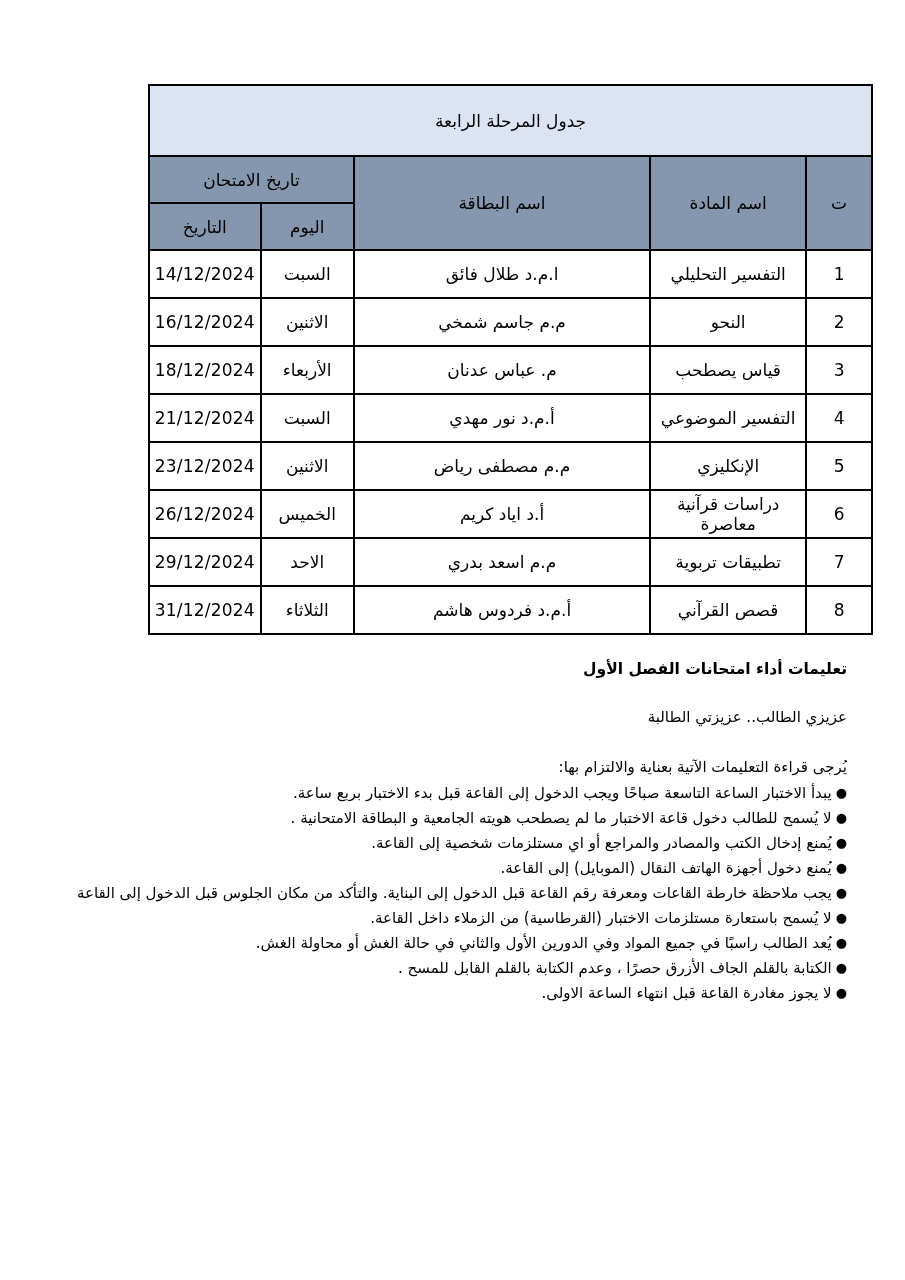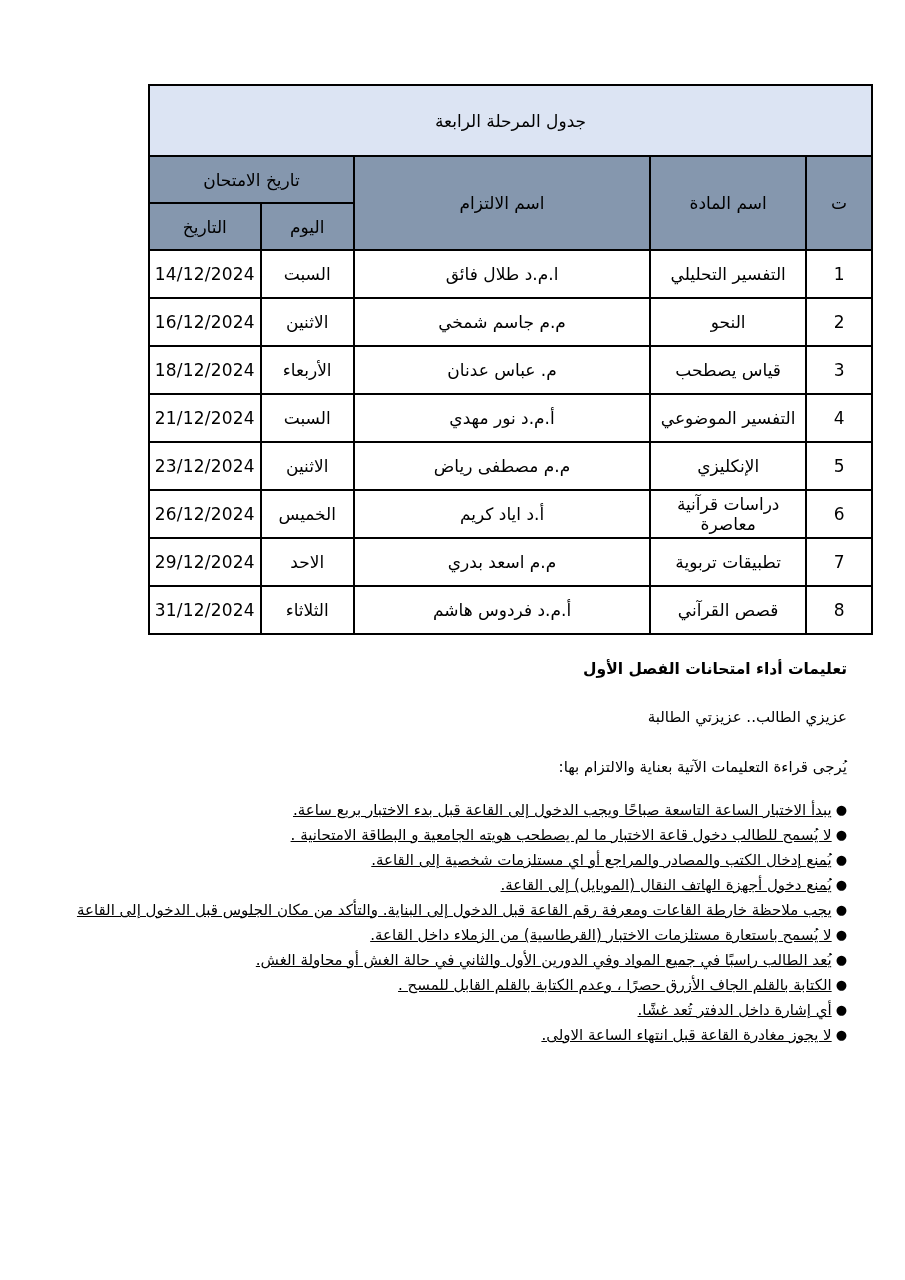--- a/index.html
+++ b/index.html
@@ -67,22 +67,21 @@
     font-weight:bold;
     font-size:15.5px;
     margin-bottom:16px;
   }
   .instructions .ins-line{
     line-height:22px;
     margin-top:28px;
   }
   .ins-bullets{
     list-style:none;
-    margin-top:20px;
-    text-decoration:underline;
+    margin-top:3px;
   }
   .ins-bullets li{
     line-height:25px;
     white-space:nowrap;
   }
   .bullet-glyph{
     font-size:13px;
     margin-left:4px;
     display:inline-block;
     transform:translateY(-1px);
@@ -100,21 +99,21 @@
       <col style="width:88px">
       <col style="width:105px">
     </colgroup>
     <tbody>
       <tr>
         <td class="title-cell" colspan="5">جدول المرحلة الرابعة</td>
       </tr>
       <tr class="hdr-row-top">
         <td class="hdr" rowspan="2">ت</td>
         <td class="hdr" rowspan="2">اسم المادة</td>
-        <td class="hdr" rowspan="2">اسم الالتزام</td>
+        <td class="hdr" rowspan="2">اسم البطاقة</td>
         <td class="hdr" colspan="2">تاريخ الامتحان</td>
       </tr>
       <tr class="hdr-row-sub">
         <td class="hdr">اليوم</td>
         <td class="hdr">التاريخ</td>
       </tr>
 
       <tr class="data-row">
         <td class="num-cell">1</td>
         <td>التفسير التحليلي</td>
@@ -181,16 +180,15 @@
   <div class="ins-line">يُرجى قراءة التعليمات الآتية بعناية والالتزام بها:</div>
   <ul class="ins-bullets">
     <li><span class="bullet-glyph">●</span><span>يبدأ الاختبار الساعة التاسعة صباحًا ويجب الدخول إلى القاعة قبل بدء الاختبار بربع ساعة.</span></li>
     <li><span class="bullet-glyph">●</span><span>لا يُسمح للطالب دخول قاعة الاختبار ما لم يصطحب هويته الجامعية و البطاقة الامتحانية .</span></li>
     <li><span class="bullet-glyph">●</span><span>يُمنع إدخال الكتب والمصادر والمراجع أو اي مستلزمات شخصية إلى القاعة.</span></li>
     <li><span class="bullet-glyph">●</span><span>يُمنع دخول أجهزة الهاتف النقال (الموبايل) إلى القاعة.</span></li>
     <li><span class="bullet-glyph">●</span><span>يجب ملاحظة خارطة القاعات ومعرفة رقم القاعة قبل الدخول إلى البناية. والتأكد من مكان الجلوس قبل الدخول إلى القاعة</span></li>
     <li><span class="bullet-glyph">●</span><span>لا يُسمح باستعارة مستلزمات الاختبار (القرطاسية) من الزملاء داخل القاعة.</span></li>
     <li><span class="bullet-glyph">●</span><span>يُعد الطالب راسبًا في جميع المواد وفي الدورين الأول والثاني في حالة الغش أو محاولة الغش.</span></li>
     <li><span class="bullet-glyph">●</span><span>الكتابة بالقلم الجاف الأزرق حصرًا ، وعدم الكتابة بالقلم القابل للمسح .</span></li>
-    <li><span class="bullet-glyph">●</span><span>أي إشارة داخل الدفتر تُعد غشًا.</span></li>
     <li><span class="bullet-glyph">●</span><span>لا يجوز مغادرة القاعة قبل انتهاء الساعة الاولى.</span></li>
   </ul>
 </div>
 
 </body></html>

